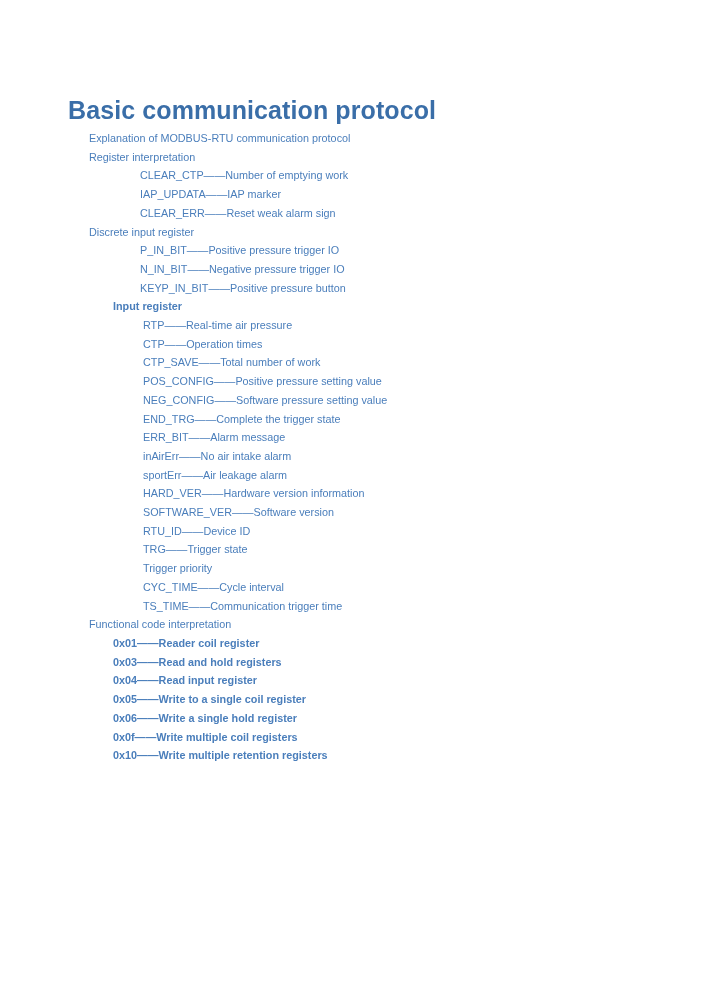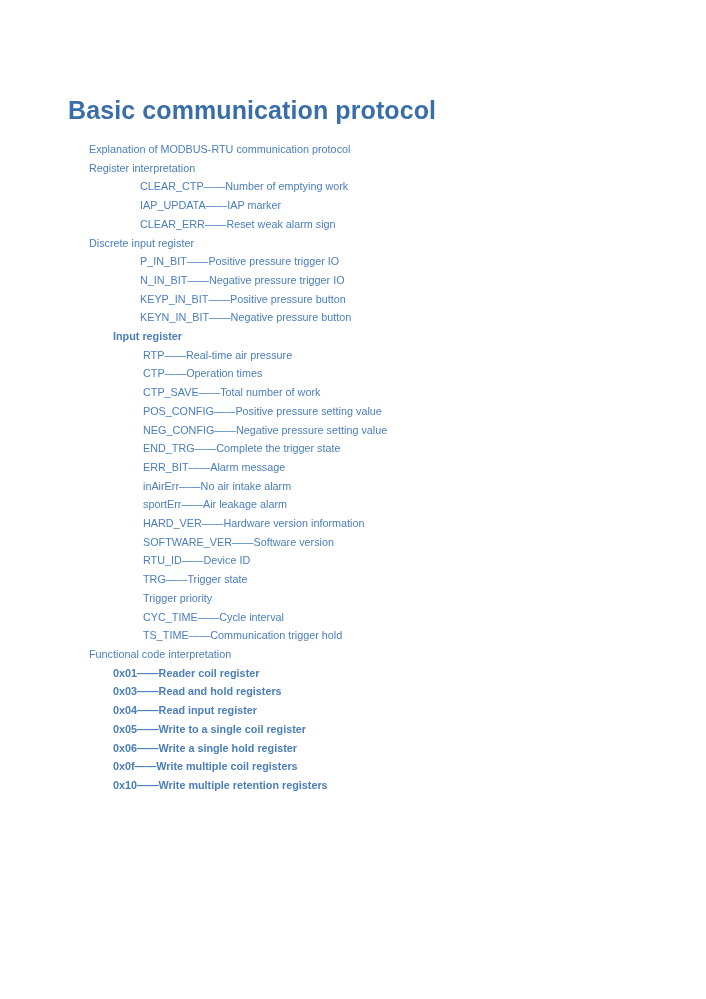--- a/index.html
+++ b/index.html
@@ -27,21 +27,21 @@
     top: 96px;
     font-size: 25px;
     font-weight: bold;
     color: #3a6ea8;
     letter-spacing: 0.1px;
     white-space: nowrap;
   }
   .body-block {
     position: absolute;
     left: 0;
-    top: 140px;
+    top: 129px;
     width: 706px;
   }
   .line {
     font-size: 10.8px;
     color: #4a7ebb;
     line-height: 18.7px;
     white-space: nowrap;
   }
   
   .lvl-0 { padding-left: 89px; }
@@ -57,38 +57,37 @@
   <div class="body-block">
       <div class="line lvl-0">Explanation of MODBUS-RTU communication protocol</div>
       <div class="line lvl-0">Register interpretation</div>
       <div class="line lvl-2">CLEAR_CTP——Number of emptying work</div>
       <div class="line lvl-2">IAP_UPDATA——IAP marker</div>
       <div class="line lvl-2">CLEAR_ERR——Reset weak alarm sign</div>
       <div class="line lvl-0">Discrete input register</div>
       <div class="line lvl-2">P_IN_BIT——Positive pressure trigger IO</div>
       <div class="line lvl-2">N_IN_BIT——Negative pressure trigger IO</div>
       <div class="line lvl-2">KEYP_IN_BIT——Positive pressure button</div>
-      <div class="line lvl-2">KEYN_IN_BIT——Negative pressure button</div>
       <div class="line lvl-1">Input register</div>
       <div class="line lvl-3">RTP——Real-time air pressure</div>
       <div class="line lvl-3">CTP——Operation times</div>
       <div class="line lvl-3">CTP_SAVE——Total number of work</div>
       <div class="line lvl-3">POS_CONFIG——Positive pressure setting value</div>
-      <div class="line lvl-3">NEG_CONFIG——Negative pressure setting value</div>
+      <div class="line lvl-3">NEG_CONFIG——Software pressure setting value</div>
       <div class="line lvl-3">END_TRG——Complete the trigger state</div>
       <div class="line lvl-3">ERR_BIT——Alarm message</div>
       <div class="line lvl-3">inAirErr——No air intake alarm</div>
       <div class="line lvl-3">sportErr——Air leakage alarm</div>
       <div class="line lvl-3">HARD_VER——Hardware version information</div>
       <div class="line lvl-3">SOFTWARE_VER——Software version</div>
       <div class="line lvl-3">RTU_ID——Device ID</div>
       <div class="line lvl-3">TRG——Trigger state</div>
       <div class="line lvl-3">Trigger priority</div>
       <div class="line lvl-3">CYC_TIME——Cycle interval</div>
-      <div class="line lvl-3">TS_TIME——Communication trigger hold</div>
+      <div class="line lvl-3">TS_TIME——Communication trigger time</div>
       <div class="line lvl-0">Functional code interpretation</div>
       <div class="line lvl-1">0x01——Reader coil register</div>
       <div class="line lvl-1">0x03——Read and hold registers</div>
       <div class="line lvl-1">0x04——Read input register</div>
       <div class="line lvl-1">0x05——Write to a single coil register</div>
       <div class="line lvl-1">0x06——Write a single hold register</div>
       <div class="line lvl-1">0x0f——Write multiple coil registers</div>
       <div class="line lvl-1">0x10——Write multiple retention registers</div>
     </div>
 </div>

